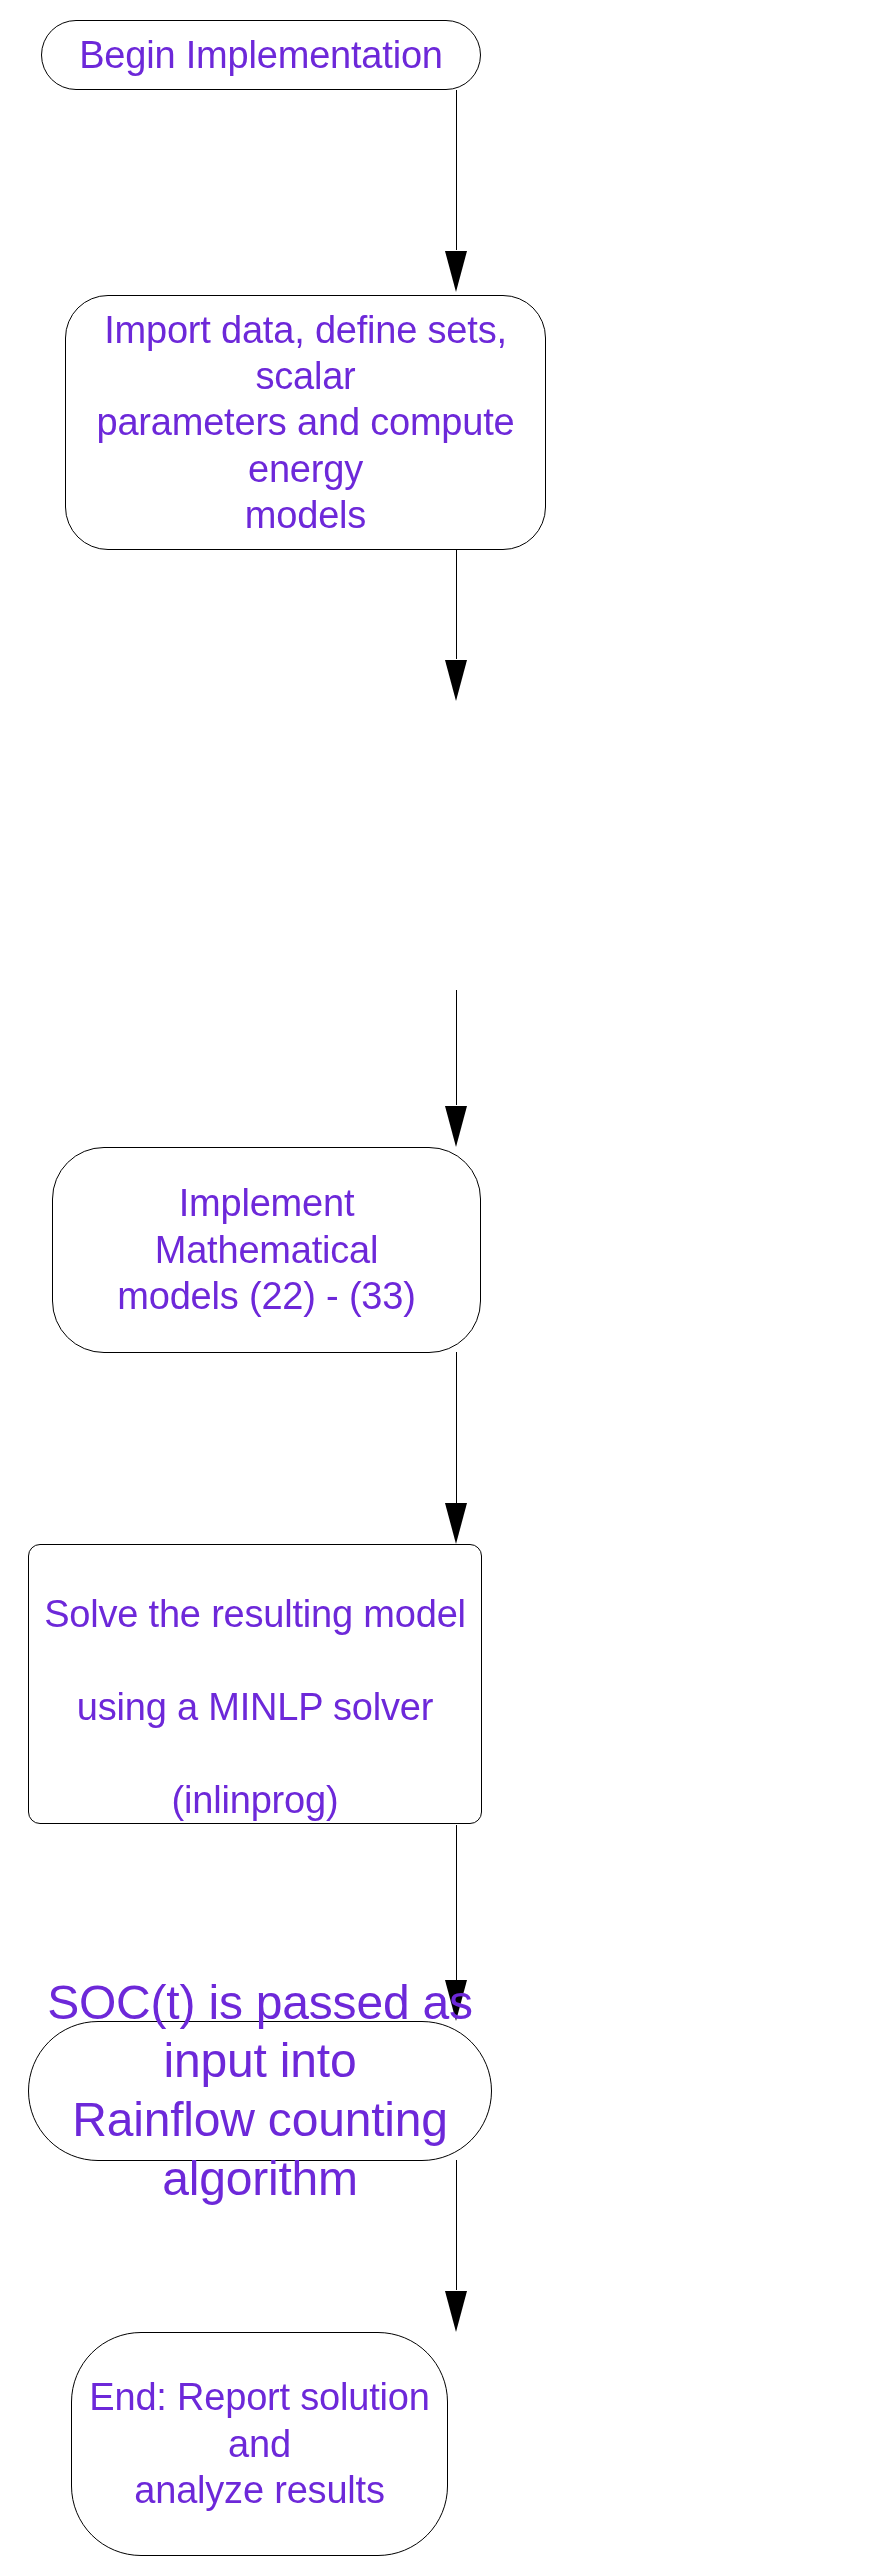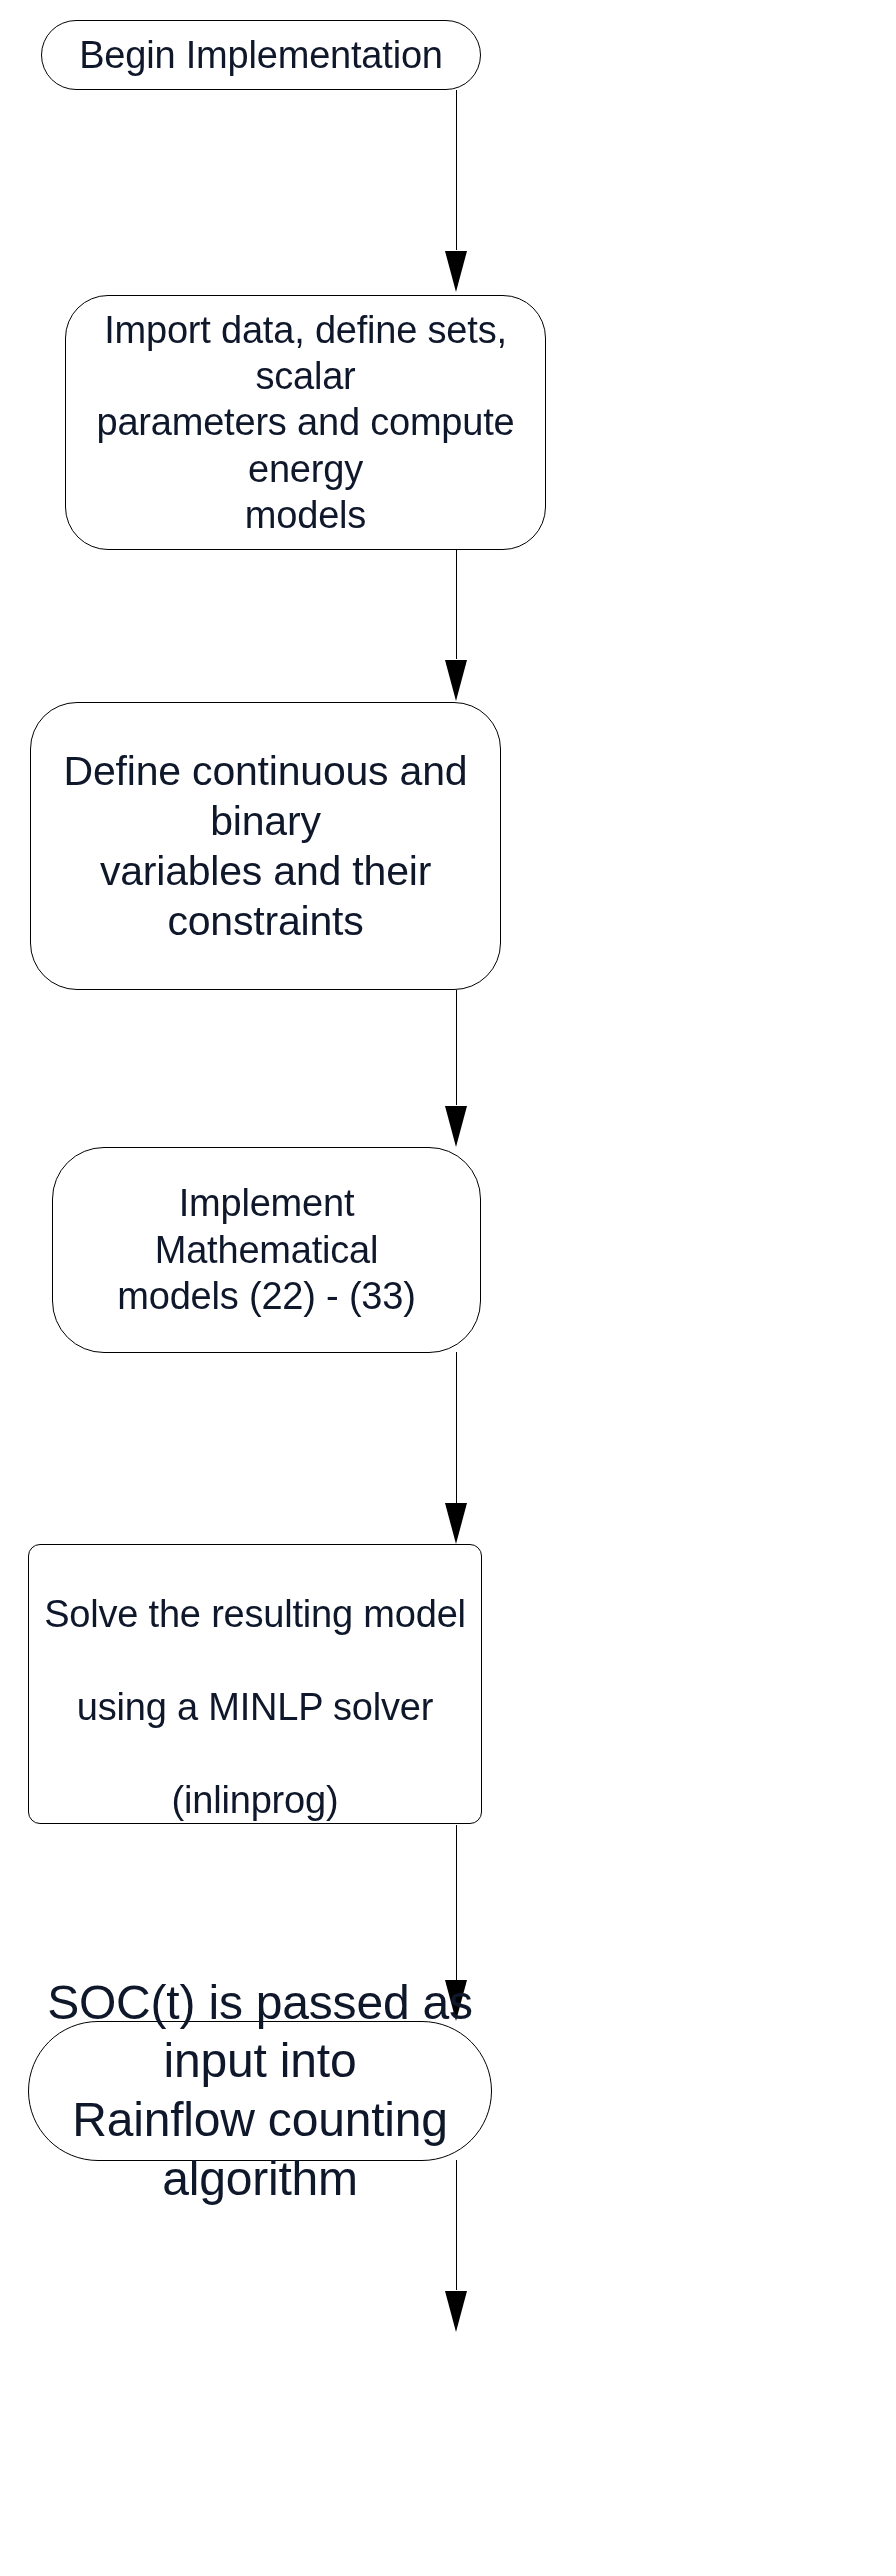--- a/index.html
+++ b/index.html
@@ -30,21 +30,21 @@
     text-align: center;
   }
   .node-label {
     display: block;
     width: 100%;
     padding: 0 13.2px;
     box-sizing: border-box;
     font-size: 38px;
     line-height: 1.22;
     letter-spacing: -0.2px;
-    color: #0f172a;
+    color: #6d28d9;
     white-space: pre-line;
   }
   .node-label .emph {
   }
   
   .flow-connector {
     position: absolute;
   }
   .flow-connector .conn-line {
     position: absolute;
@@ -84,25 +84,20 @@
     <span class="node-label">Import data, define sets, scalar
 parameters and compute energy
 models</span>
   </div>
 
   <div class="flow-connector" style="left:434px; top:550px; width:45px; height:151px;">
     <div class="conn-line" style="height:109px;"></div>
     <div class="conn-head"></div>
   </div>
 
-  <div class="flow-node" style="left:30px; top:702px; width:471px; height:288px; border-radius:47px;">
-    <span class="node-label" style="font-size:41px;">Define continuous and binary
-variables and their
-constraints</span>
-  </div>
 
   <div class="flow-connector" style="left:434px; top:990px; width:45px; height:157px;">
     <div class="conn-line" style="height:115px;"></div>
     <div class="conn-head"></div>
   </div>
 
   <div class="flow-node" style="left:52px; top:1147px; width:429px; height:206px; border-radius:52px;text-align:center;">
     <span class="node-label">Implement Mathematical
 models (22) - (33)</span>
   </div>
@@ -128,15 +123,19 @@
   <div class="flow-node" style="left:28px; top:2021px; width:464px; height:140px; border-radius:70px;">
     <span class="node-label" style="font-size:48px;">SOC(t) is passed as input into
 Rainflow counting algorithm</span>
   </div>
 
   <div class="flow-connector" style="left:434px; top:2160px; width:45px; height:172px;">
     <div class="conn-line" style="height:130px;"></div>
     <div class="conn-head"></div>
   </div>
 
+  <div class="flow-node" style="left:71px; top:2332px; width:377px; height:224px; border-radius:70px;">
+    <span class="node-label">End: Report solution and
+analyze results</span>
+  </div>
 
 </div>
 
 
 </body></html>

